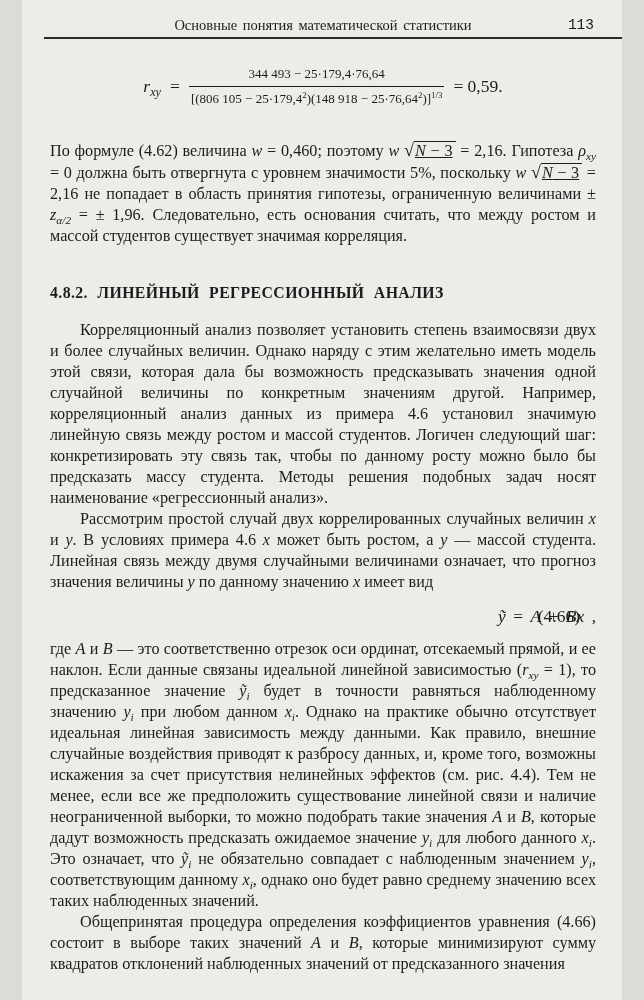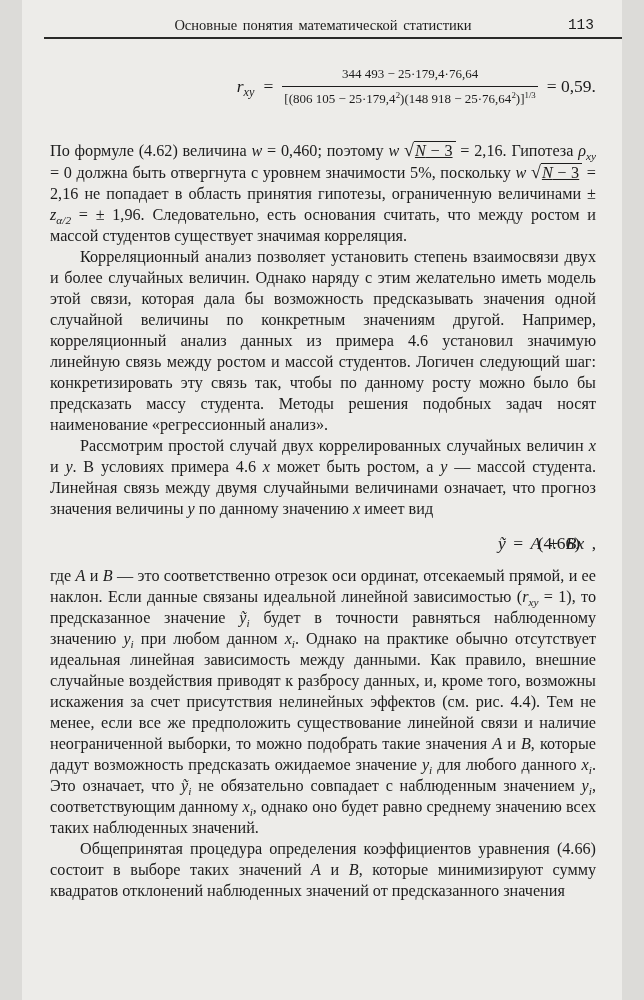--- a/index.html
+++ b/index.html
@@ -39,21 +39,21 @@
   }
   .head-rule {
     border: 0;
     border-top: 2px solid #2a2a28;
     margin: 1px 0 0 -6px;
     width: 602px;
   }
   
   .formula-rxy {
     display: flex;
-    justify-content: flex-end;
+    justify-content: center;
     align-items: center;
     gap: 9px;
     margin: 27px 0 0 0;
     font-size: 17.5px;
     line-height: normal;
   }
   .fraction {
     display: inline-block;
     text-align: center;
     vertical-align: middle;
@@ -135,20 +135,21 @@
     <span>=</span>
     <span class="fraction">
       <span class="numerator">344 493 − 25·179,4·76,64</span>
       <span class="denominator">[(806 105 − 25·179,4<sup class="msup">2</sup>)(148 918 − 25·76,64<sup class="msup">2</sup>)]<sup class="msup">1/3</sup></span>
     </span>
     <span>= 0,59.</span>
   </div>
 
   <p class="body-par no-indent par-gap-top">По формуле (4.62) величина <span class="mvar">w</span> = 0,460; поэтому <span class="mvar">w</span> <span class="sqrt"><span class="rad">√</span><span class="radicand"><span class="mvar">N</span> − 3</span></span> = 2,16. Гипотеза <span class="mvar">ρ</span><sub class="msub">xy</sub> = 0 должна быть отвергнута с уровнем значимости 5%, поскольку <span class="mvar">w</span> <span class="sqrt"><span class="rad">√</span><span class="radicand"><span class="mvar">N</span> − 3</span></span> = 2,16 не попадает в область принятия гипотезы, ограниченную величинами ± <span class="mvar">z</span><sub class="msub">α/2</sub> = ± 1,96. Следовательно, есть основания считать, что между ростом и массой студентов существует значимая корреляция.</p>
 
+  <h2 class="section-heading">4.8.2. ЛИНЕЙНЫЙ РЕГРЕССИОННЫЙ АНАЛИЗ</h2>
 
   <p class="body-par">Корреляционный анализ позволяет установить степень взаимосвязи двух и более случайных величин. Однако наряду с этим желательно иметь модель этой связи, которая дала бы возможность предсказывать значения одной случайной величины по конкретным значениям другой. Например, корреляционный анализ данных из примера 4.6 установил значимую линейную связь между ростом и массой студентов. Логичен следующий шаг: конкретизировать эту связь так, чтобы по данному росту можно было бы предсказать массу студента. Методы решения подобных задач носят наименование «регрессионный анализ».</p>
 
   <p class="body-par">Рассмотрим простой случай двух коррелированных случайных величин <span class="mvar">x</span> и <span class="mvar">y</span>. В условиях примера 4.6 <span class="mvar">x</span> может быть ростом, а <span class="mvar">y</span> — массой студента. Линейная связь между двумя случайными величинами означает, что прогноз значения величины <span class="mvar">y</span> по данному значению <span class="mvar">x</span> имеет вид</p>
 
   <div class="eq-line">
     <span class="eq-body"><span class="mvar">ỹ</span> = <span class="mvar">A</span> + <span class="mvar">Bx</span> ,</span>
     <span class="eq-number">(4.66)</span>
   </div>
 

